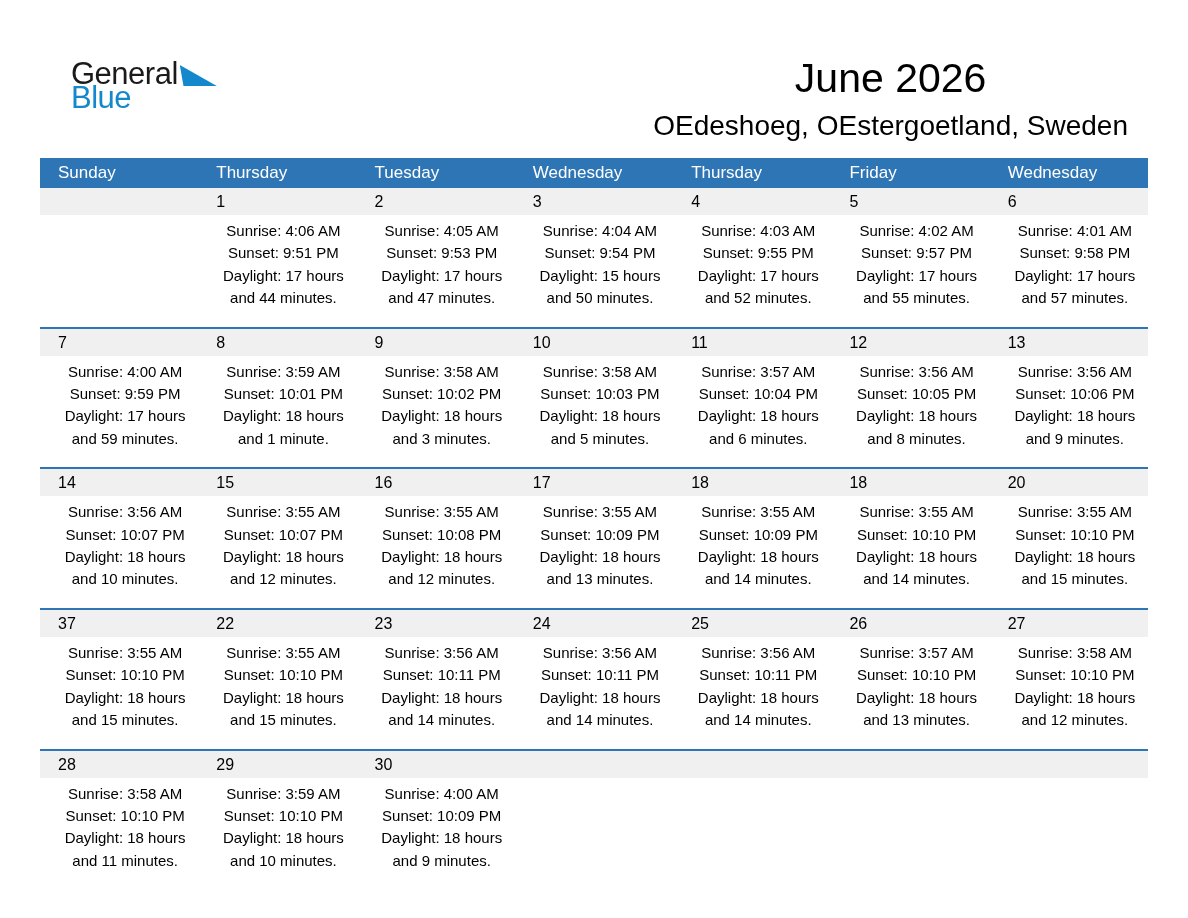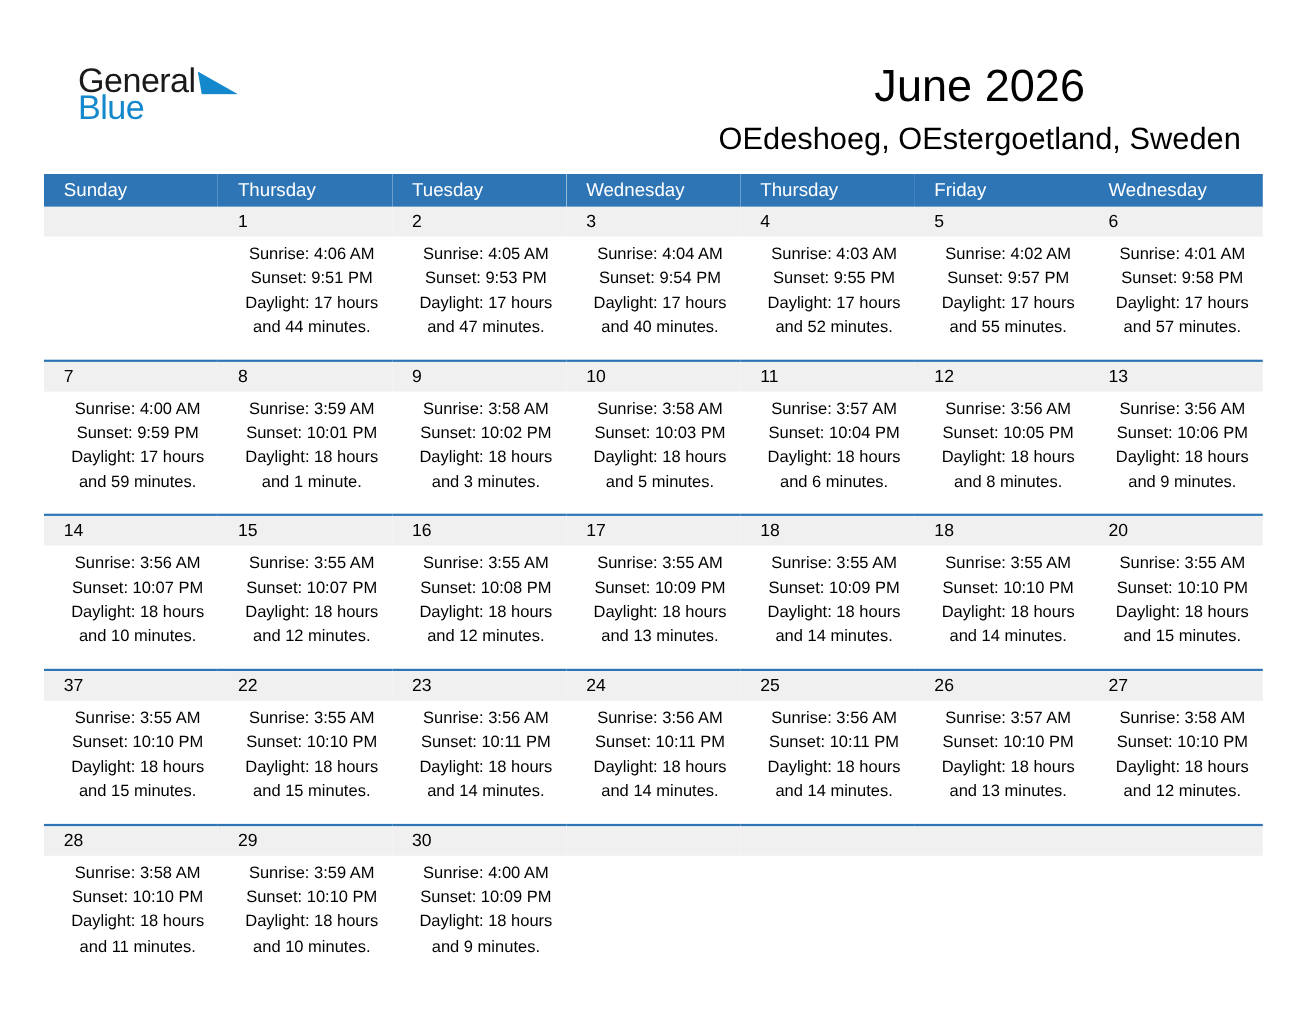--- a/index.html
+++ b/index.html
@@ -83,21 +83,21 @@
             <div class="detail-line">Sunrise: 4:05 AM</div>
             <div class="detail-line">Sunset: 9:53 PM</div>
             <div class="detail-line">Daylight: 17 hours and 47 minutes.</div>
           </div>
         </td>
         <td class="day-cell">
           <div class="date-band">3</div>
           <div class="details">
             <div class="detail-line">Sunrise: 4:04 AM</div>
             <div class="detail-line">Sunset: 9:54 PM</div>
-            <div class="detail-line">Daylight: 17 hours and 40 minutes.</div>
+            <div class="detail-line">Daylight: 15 hours and 50 minutes.</div>
           </div>
         </td>
         <td class="day-cell">
           <div class="date-band">4</div>
           <div class="details">
             <div class="detail-line">Sunrise: 4:03 AM</div>
             <div class="detail-line">Sunset: 9:55 PM</div>
             <div class="detail-line">Daylight: 17 hours and 52 minutes.</div>
           </div>
         </td>

